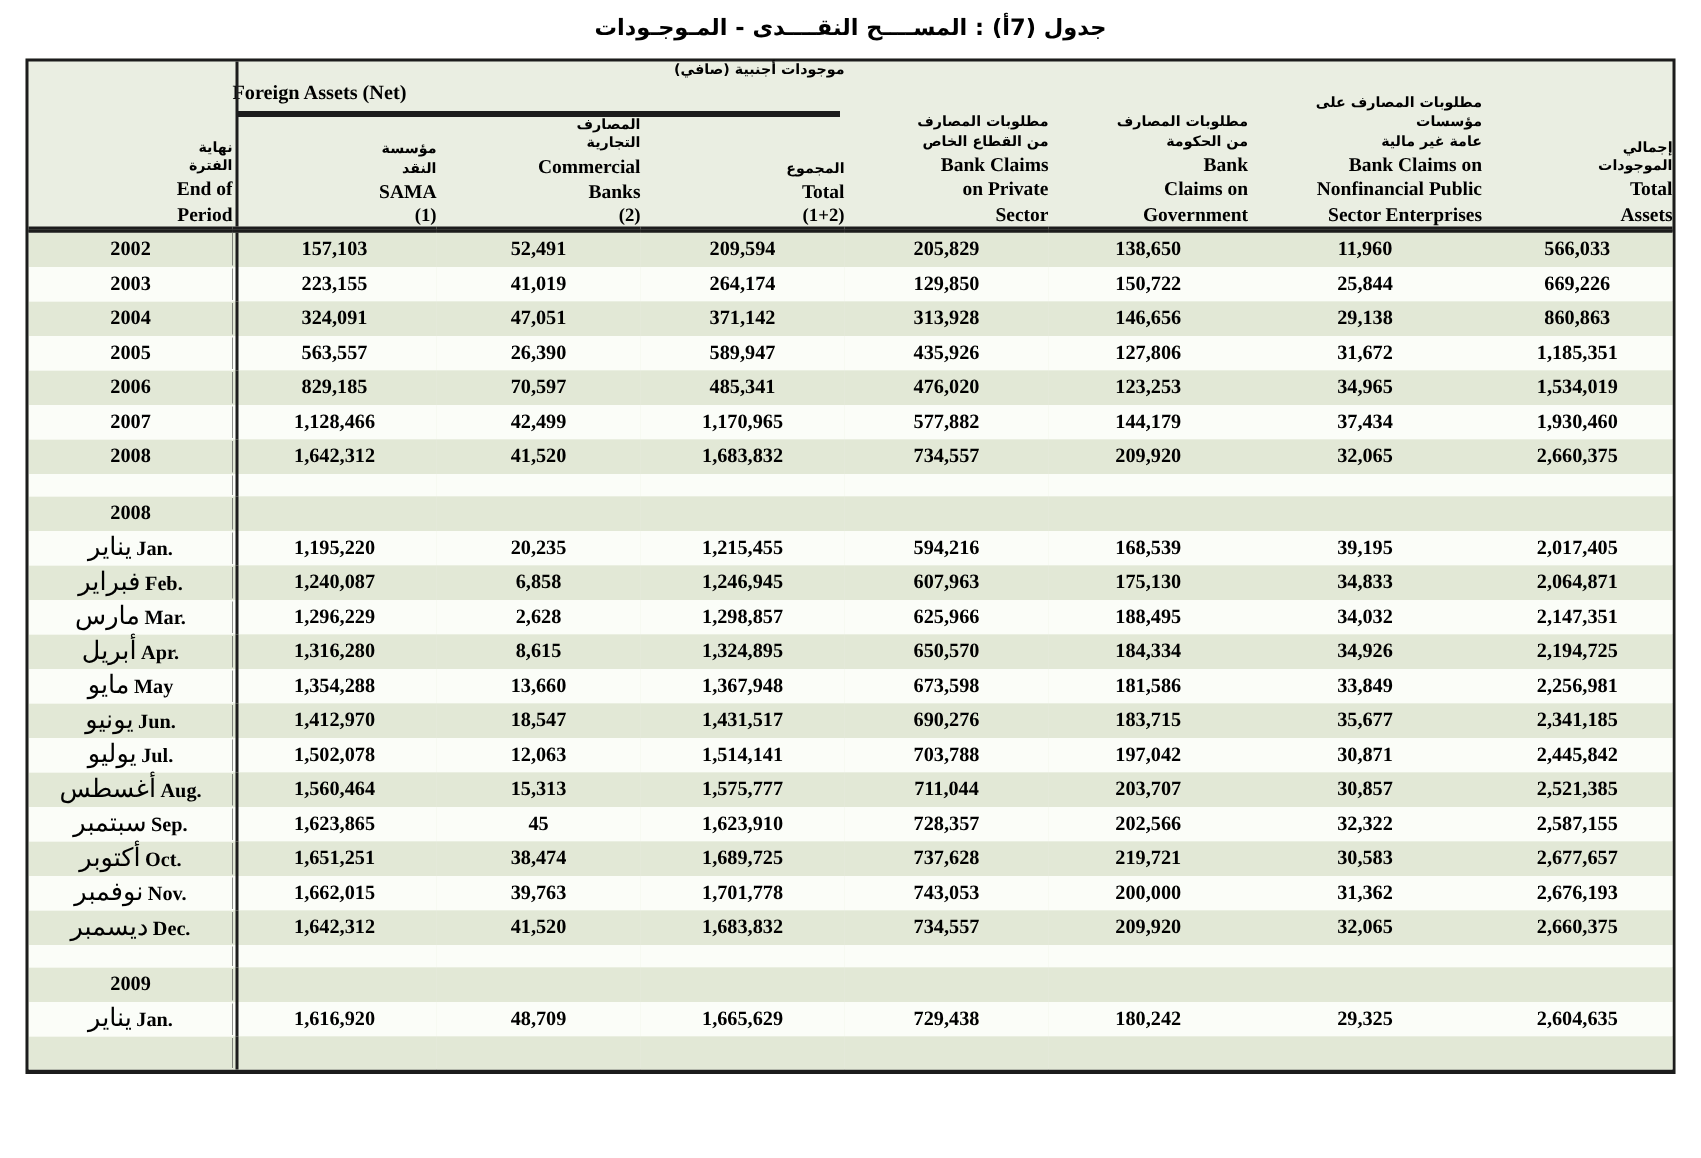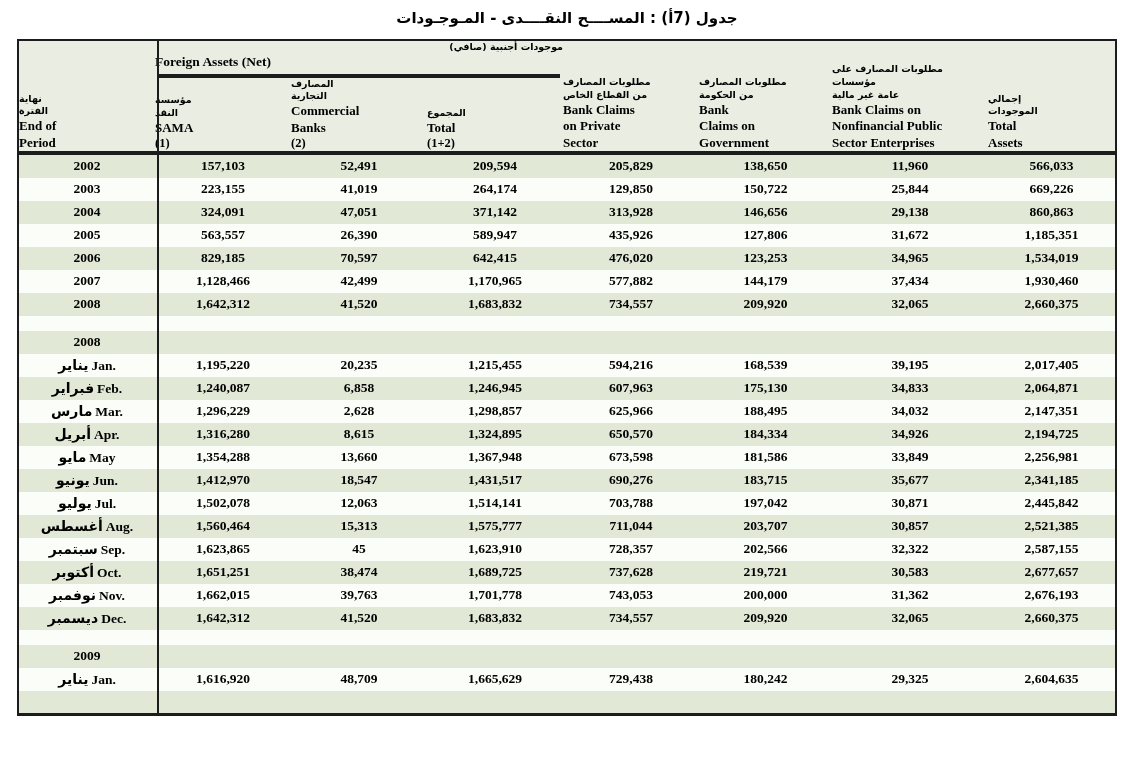--- a/index.html
+++ b/index.html
@@ -77,21 +77,21 @@
   col.c-comm   { width: 136px; }
   col.c-tot    { width: 136px; }
   col.c-priv   { width: 136px; }
   col.c-gov    { width: 133px; }
   col.c-nfpse  { width: 156px; }
   col.c-assets { width: 127px; }
 
   
   .hdr-cell {
     vertical-align: bottom;
-    text-align: left;
+    text-align: right;
     padding-bottom: 6px;
     line-height: 1.22;
   }
   .hdr-ar {
     font-family: "DejaVu Sans", sans-serif;
     direction: rtl;
     font-size: 9.5px;
     font-weight: bold;
     line-height: 1.35;
   }
@@ -166,22 +166,22 @@
   td.period {
     text-align: right;
     padding-right: 13px;
     font-size: 13.5px;
     font-weight: bold;
   }
   td.period .mon-en { }
   td.period .mon-ar {
     font-family: "DejaVu Sans", sans-serif;
     direction: rtl;
-    font-size: 14px;
-    font-weight: bold;
+    font-size: 17px;
+    font-weight: normal;
     margin-right: 3px;
   }
   td.year-label {
     text-align: center;
     padding-right: 42px;
     font-size: 13.5px;
     font-weight: bold;
   }
   tr.gap-row td { height: 15px; }
   tr.tail-row td { height: 22px; }
@@ -319,21 +319,21 @@
           <td class="num">589,947</td>
           <td class="num">435,926</td>
           <td class="num">127,806</td>
           <td class="num">31,672</td>
           <td class="num">1,185,351</td>
         </tr>
         <tr class="data-row band">
           <td class="vdiv period"><span class="mon-en">2006</span></td>
           <td class="num">829,185</td>
           <td class="num">70,597</td>
-          <td class="num">642,415</td>
+          <td class="num">485,341</td>
           <td class="num">476,020</td>
           <td class="num">123,253</td>
           <td class="num">34,965</td>
           <td class="num">1,534,019</td>
         </tr>
         <tr class="data-row plain">
           <td class="vdiv period"><span class="mon-en">2007</span></td>
           <td class="num">1,128,466</td>
           <td class="num">42,499</td>
           <td class="num">1,170,965</td>

